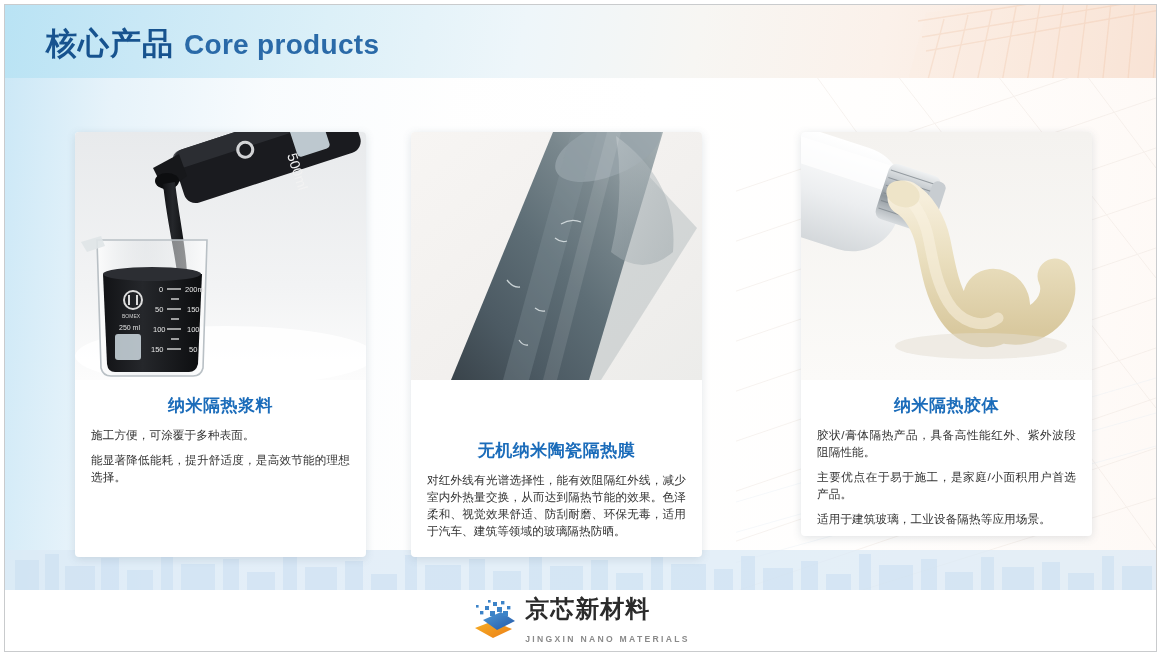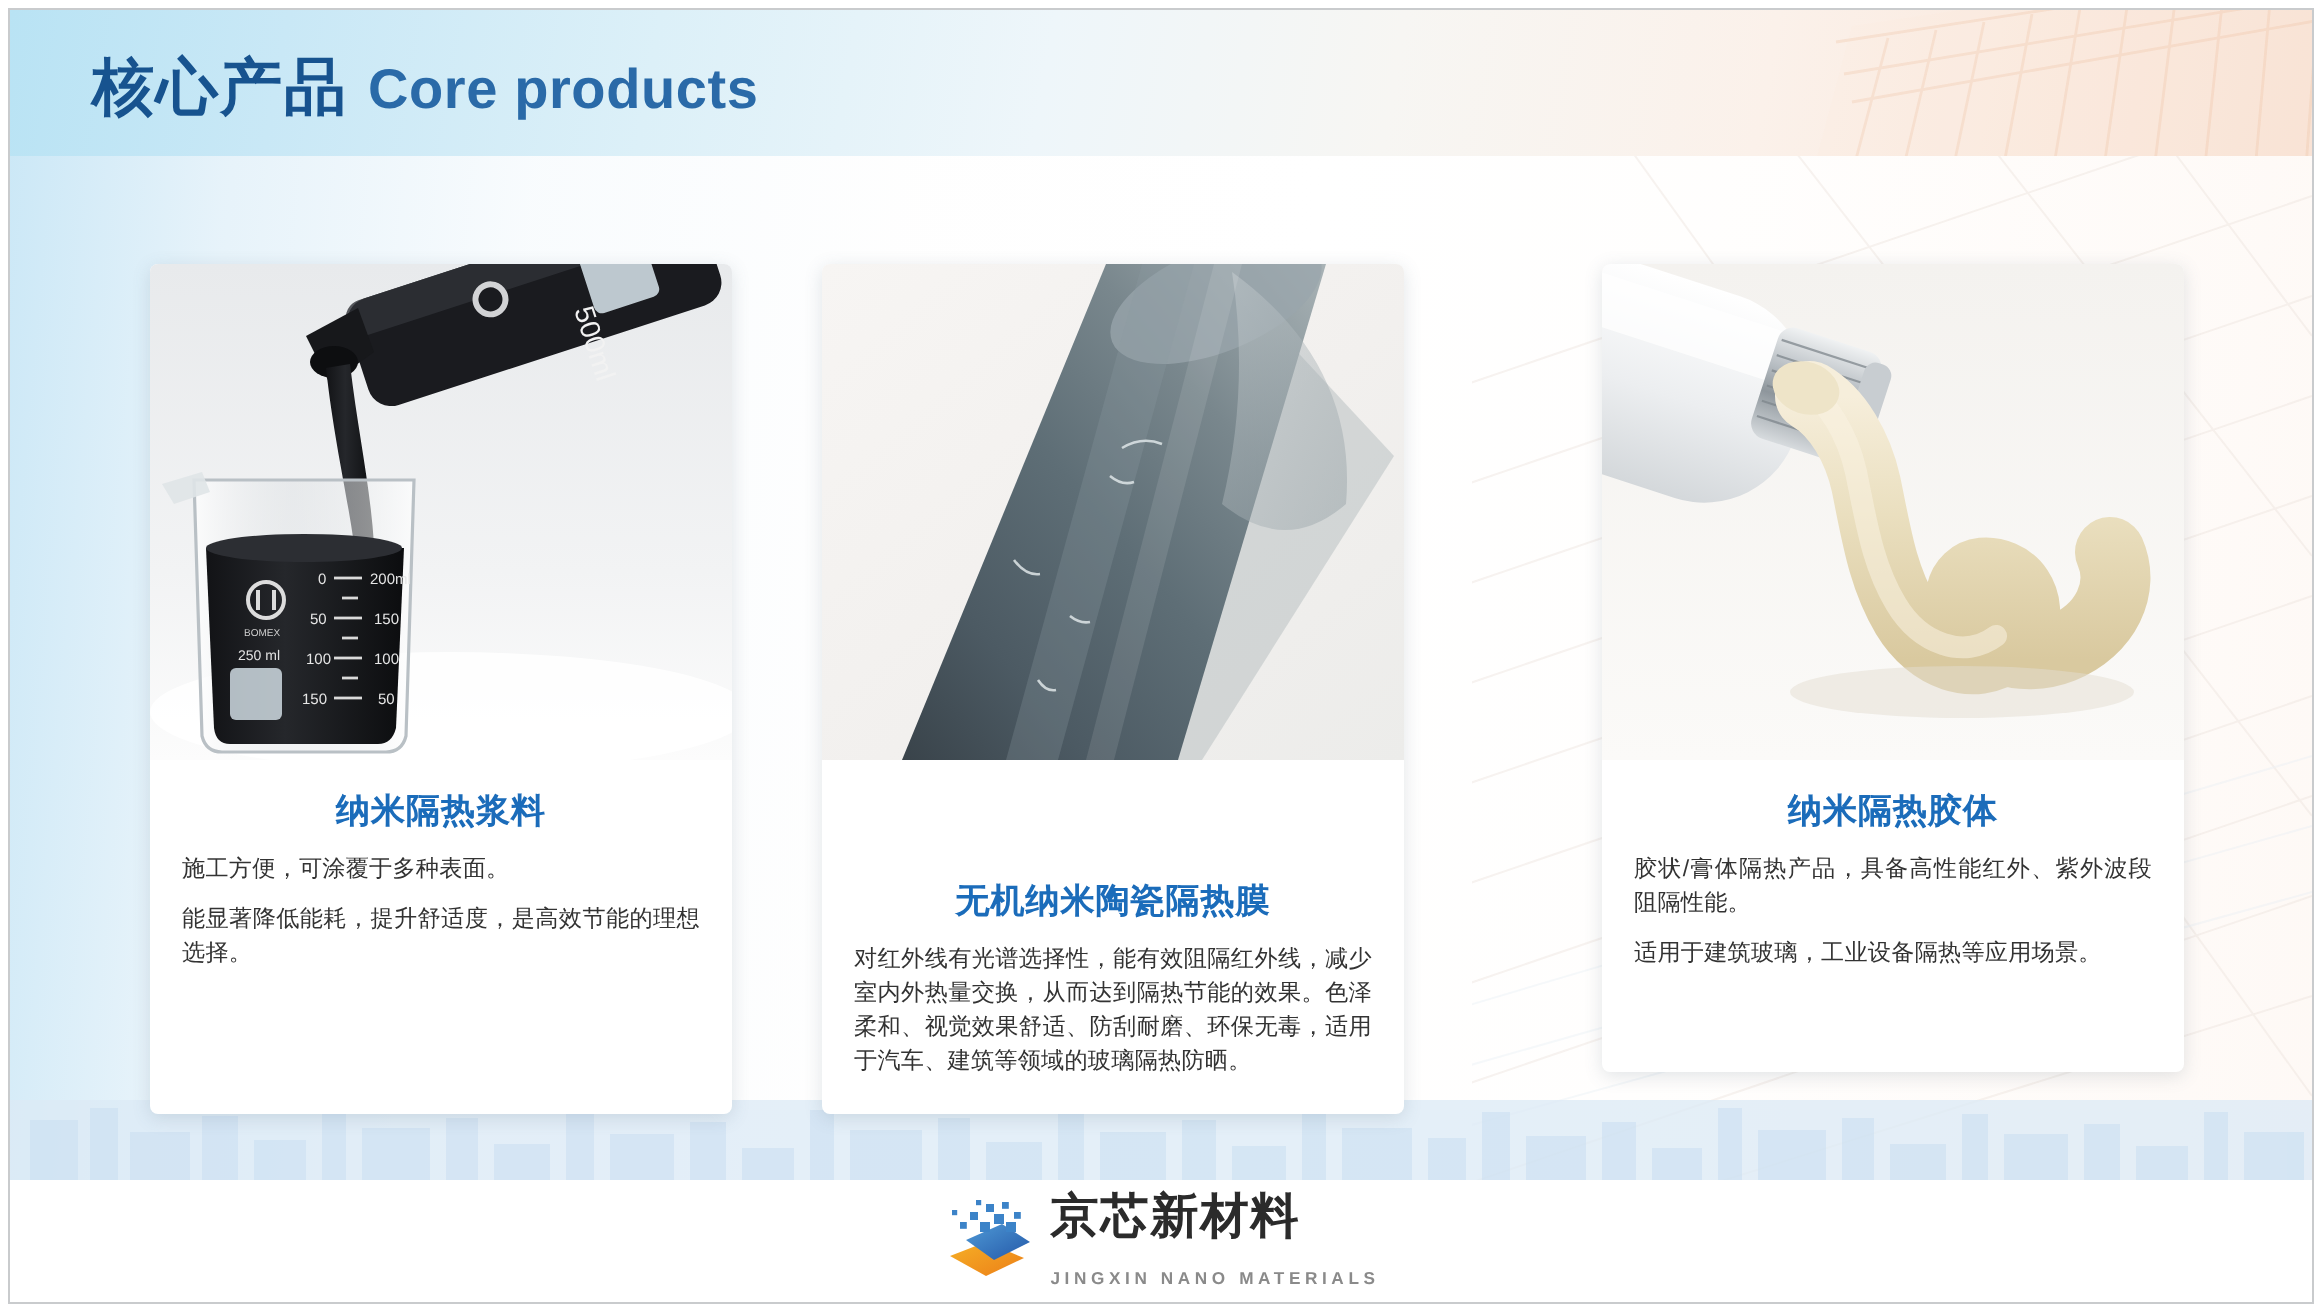--- a/index.html
+++ b/index.html
@@ -465,20 +465,21 @@
                        C 164 196, 186 204, 202 192" fill="none" stroke="#f9f3e2" stroke-width="11" stroke-linecap="round" opacity=".55" transform="translate(-5,-6)"></path>
 
               <ellipse cx="102" cy="62" rx="17" ry="13" fill="#eee4c8" transform="rotate(18 102 62)"></ellipse>
 
               <ellipse cx="180" cy="214" rx="86" ry="13" fill="#e3ded2" opacity=".5"></ellipse>
             </svg>
           </div>
           <div class="card-body">
             <div class="card-title">纳米隔热胶体</div>
             <p class="card-para">胶状/膏体隔热产品，具备高性能红外、紫外波段阻隔性能。</p>
+            <p class="card-para">主要优点在于易于施工，是家庭/小面积用户首选产品。</p>
             <p class="card-para">适用于建筑玻璃，工业设备隔热等应用场景。</p>
           </div>
         </div>
 
       </div>
     </div>
 
     <div id="footer">
       <div id="logo">
         <svg id="logo-mark" viewBox="0 0 45 42">

